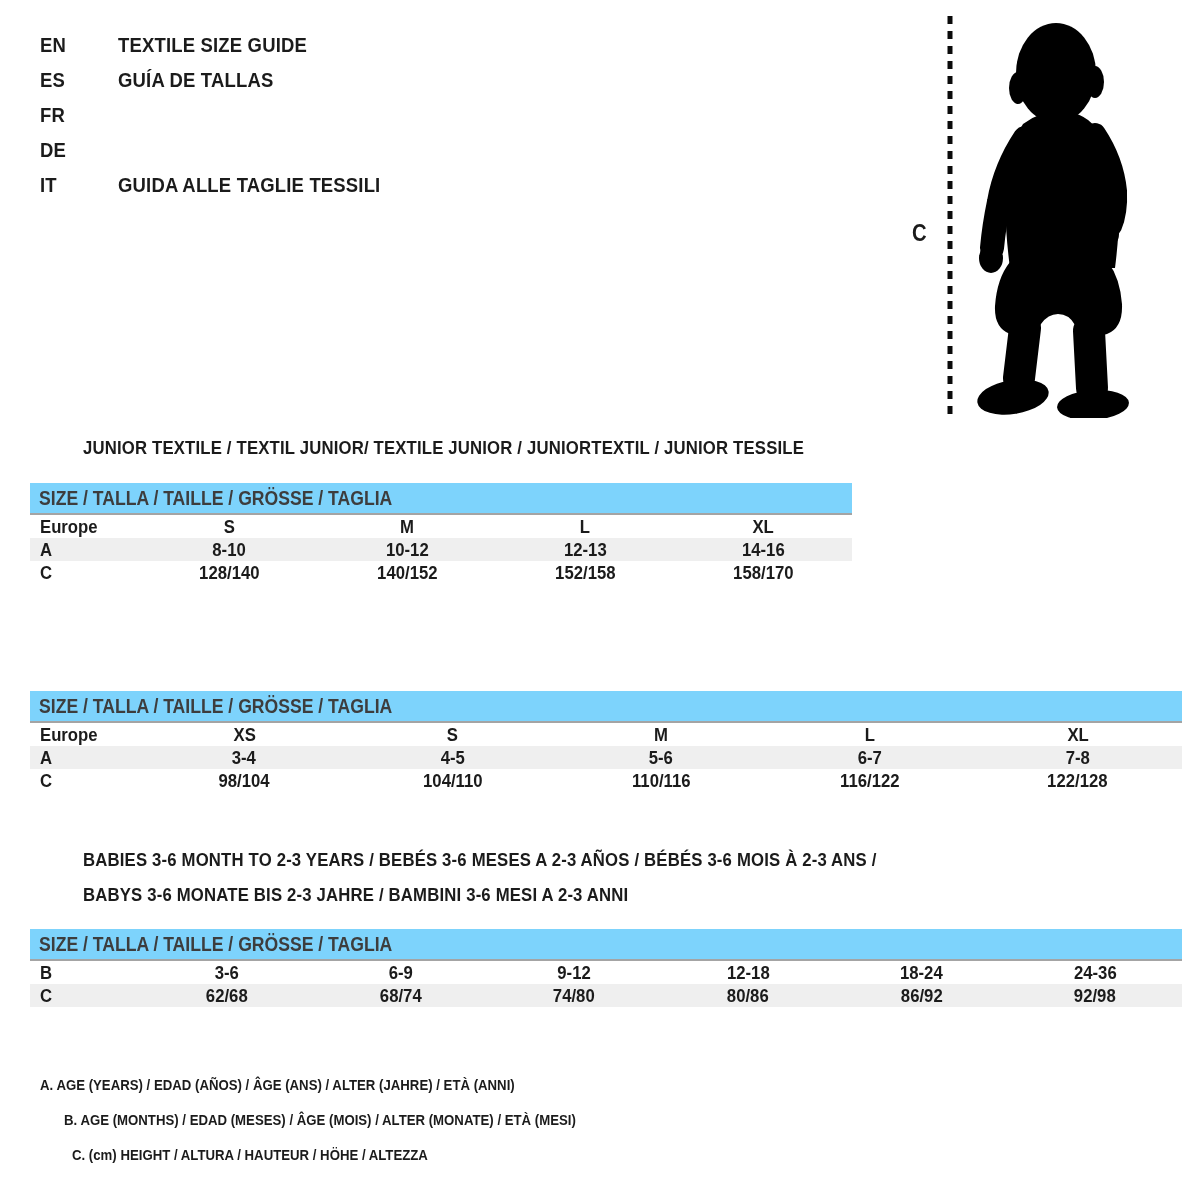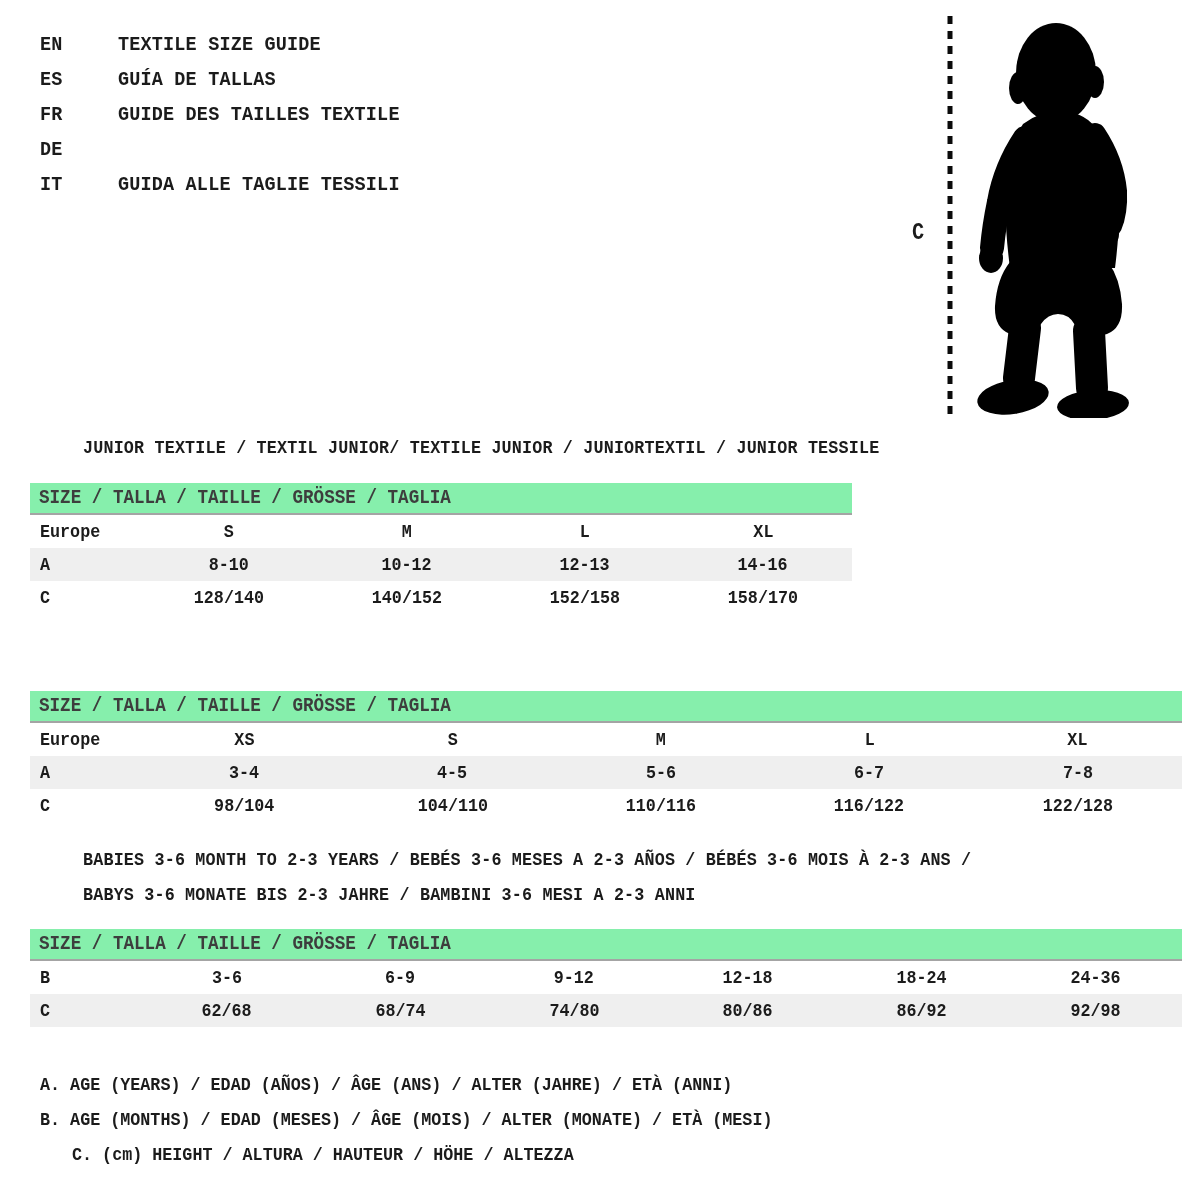--- a/index.html
+++ b/index.html
@@ -2,21 +2,21 @@
 <html><head>
 <meta charset="utf-8">
 <style>
   html, body { margin: 0; padding: 0; }
   body { background: #ffffff; }
   #canvas {
     position: relative;
     width: 1200px;
     height: 1200px;
     background: #ffffff;
-    font-family: Liberation Mono, monospace;
+    font-family: Liberation Sans, sans-serif;
     font-weight: bold;
     color: #1b1b1b;
     overflow: hidden;
   }
   .abs { position: absolute; }
 
   
   .cond  { display: inline-block; transform: scaleX(0.88); transform-origin: 0 50%; white-space: nowrap; }
   .condc { display: inline-block; transform: scaleX(0.88); transform-origin: 50% 50%; white-space: nowrap; }
 
@@ -39,57 +39,56 @@
   #title-babies-2 { top: 883px; }
   .subA { font-size: 12px; vertical-align: -3px; }
 
   
   .tbl { position: absolute; left: 30px; }
   #tbl-junior   { top: 483px; width: 822px; }
   #tbl-children { top: 691px; width: 1152px; }
   #tbl-babies   { top: 929px; width: 1152px; }
   .bar {
     height: 30px; line-height: 30px;
-    background: #86efac;
+    background: #7dd3fc;
     border-bottom: 2px solid #a4a4a4;
     padding-left: 9px;
     font-size: 20px;
     color: #3d3d3d;
   }
-  .row { display: grid; height: 33px; align-items: center; font-size: 19px; }
+  .row { display: grid; height: 23px; align-items: center; font-size: 19px; }
   #tbl-junior   .row { grid-template-columns: 110px repeat(4, 1fr); }
   #tbl-children .row { grid-template-columns: 110px repeat(5, 1fr); }
   #tbl-babies   .row { grid-template-columns: 110px repeat(6, 1fr); }
   .row.alt { background: #efefef; }
   .lbl { text-align: left; padding-left: 10px; }
   .cel { text-align: center; }
 
   
-  .legend-line { left: 40px; font-size: 19px; line-height: 26px; }
+  .legend-line { left: 40px; font-size: 15px; line-height: 26px; }
   #legend-a { top: 1072px; }
-  #legend-b { top: 1107px; }
+  #legend-b { top: 1107px; margin-left: 24px; }
   #legend-c { top: 1142px; margin-left: 32px; }
 </style>
 </head>
 <body>
 
 <div id="canvas">
 
   <div id="langs" class="abs">
     <div class="lang-row">
       <span class="lang-code"><span class="cond">EN</span></span>
       <span class="lang-title"><span class="cond">TEXTILE SIZE GUIDE</span></span>
     </div>
     <div class="lang-row">
       <span class="lang-code"><span class="cond">ES</span></span>
       <span class="lang-title"><span class="cond">GUÍA DE TALLAS</span></span>
     </div>
     <div class="lang-row">
       <span class="lang-code"><span class="cond">FR</span></span>
-      <span class="lang-title"><span class="cond">GUIDE DES TAILLES TEXTILE</span></span>
     </div>
     <div class="lang-row">
       <span class="lang-code"><span class="cond">DE</span></span>
     </div>
     <div class="lang-row">
       <span class="lang-code"><span class="cond">IT</span></span>
       <span class="lang-title"><span class="cond">GUIDA ALLE TAGLIE TESSILI</span></span>
     </div>
   </div>
 

